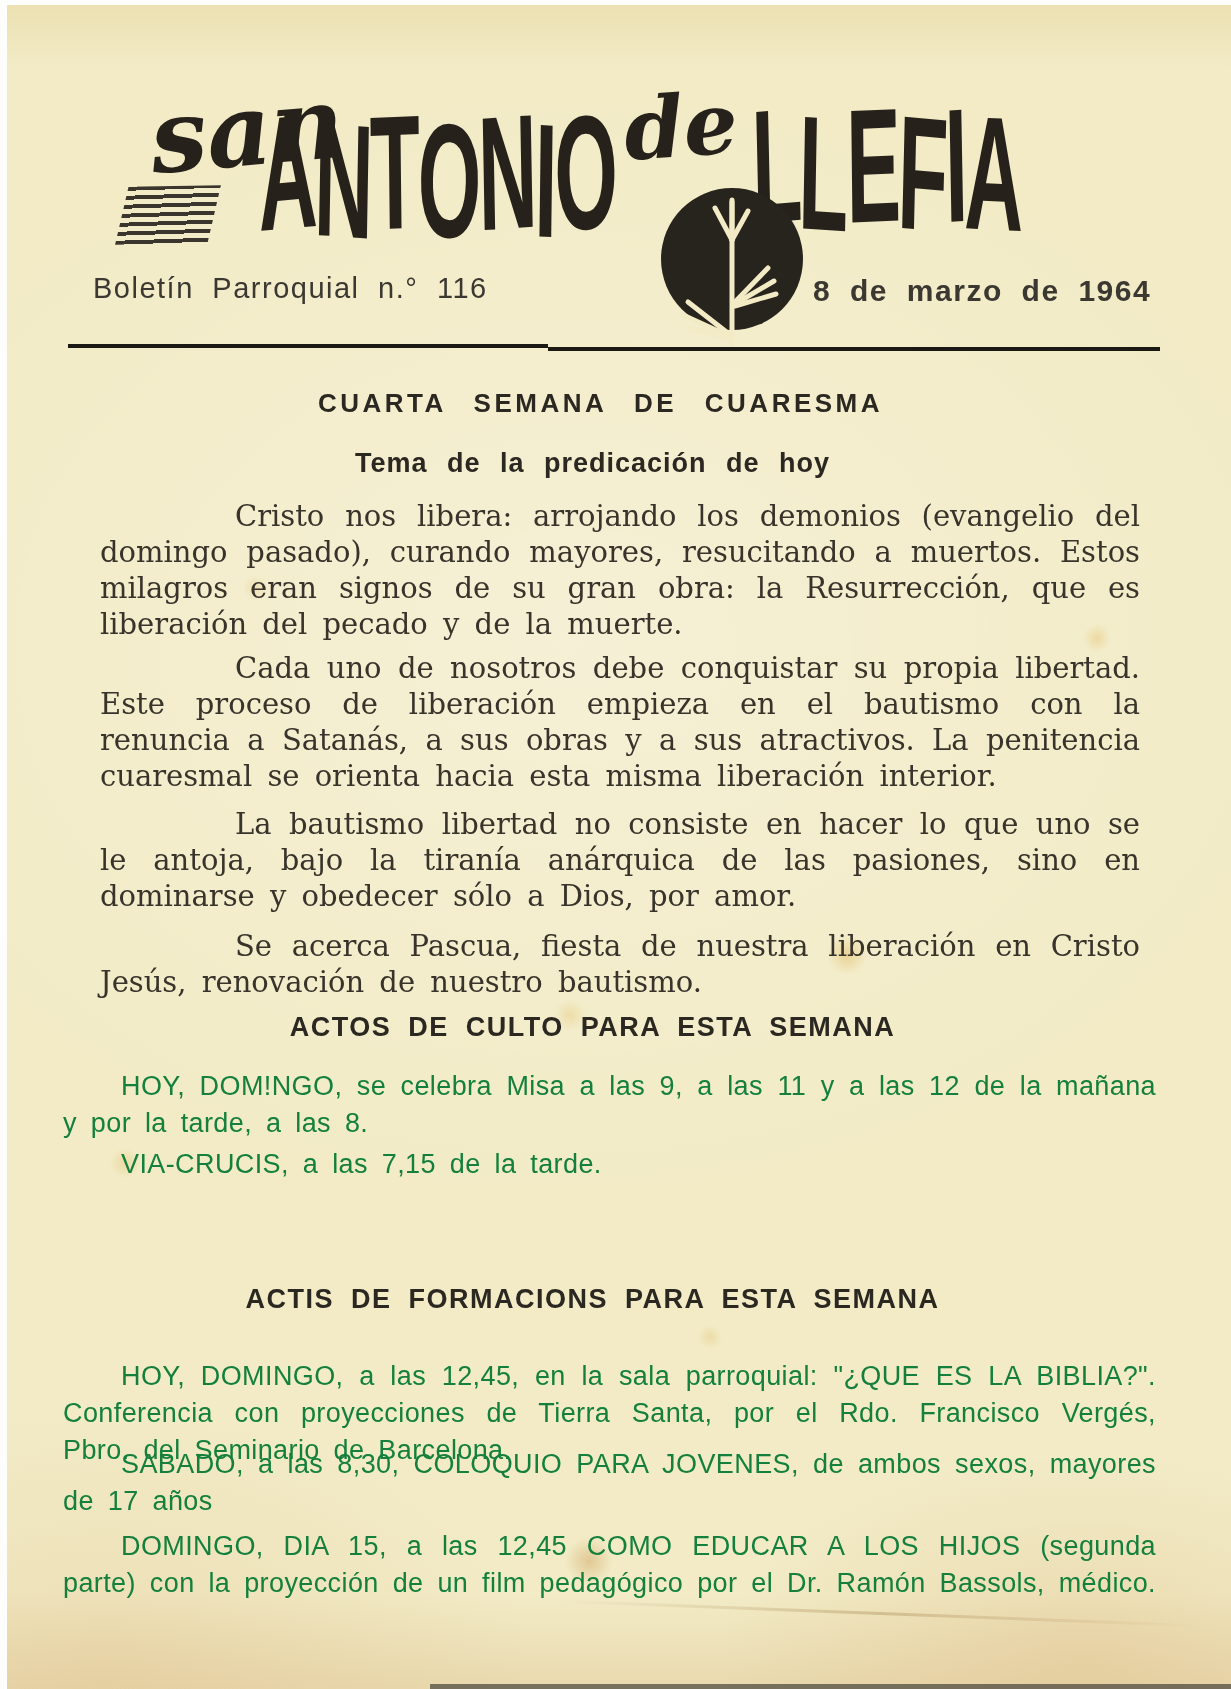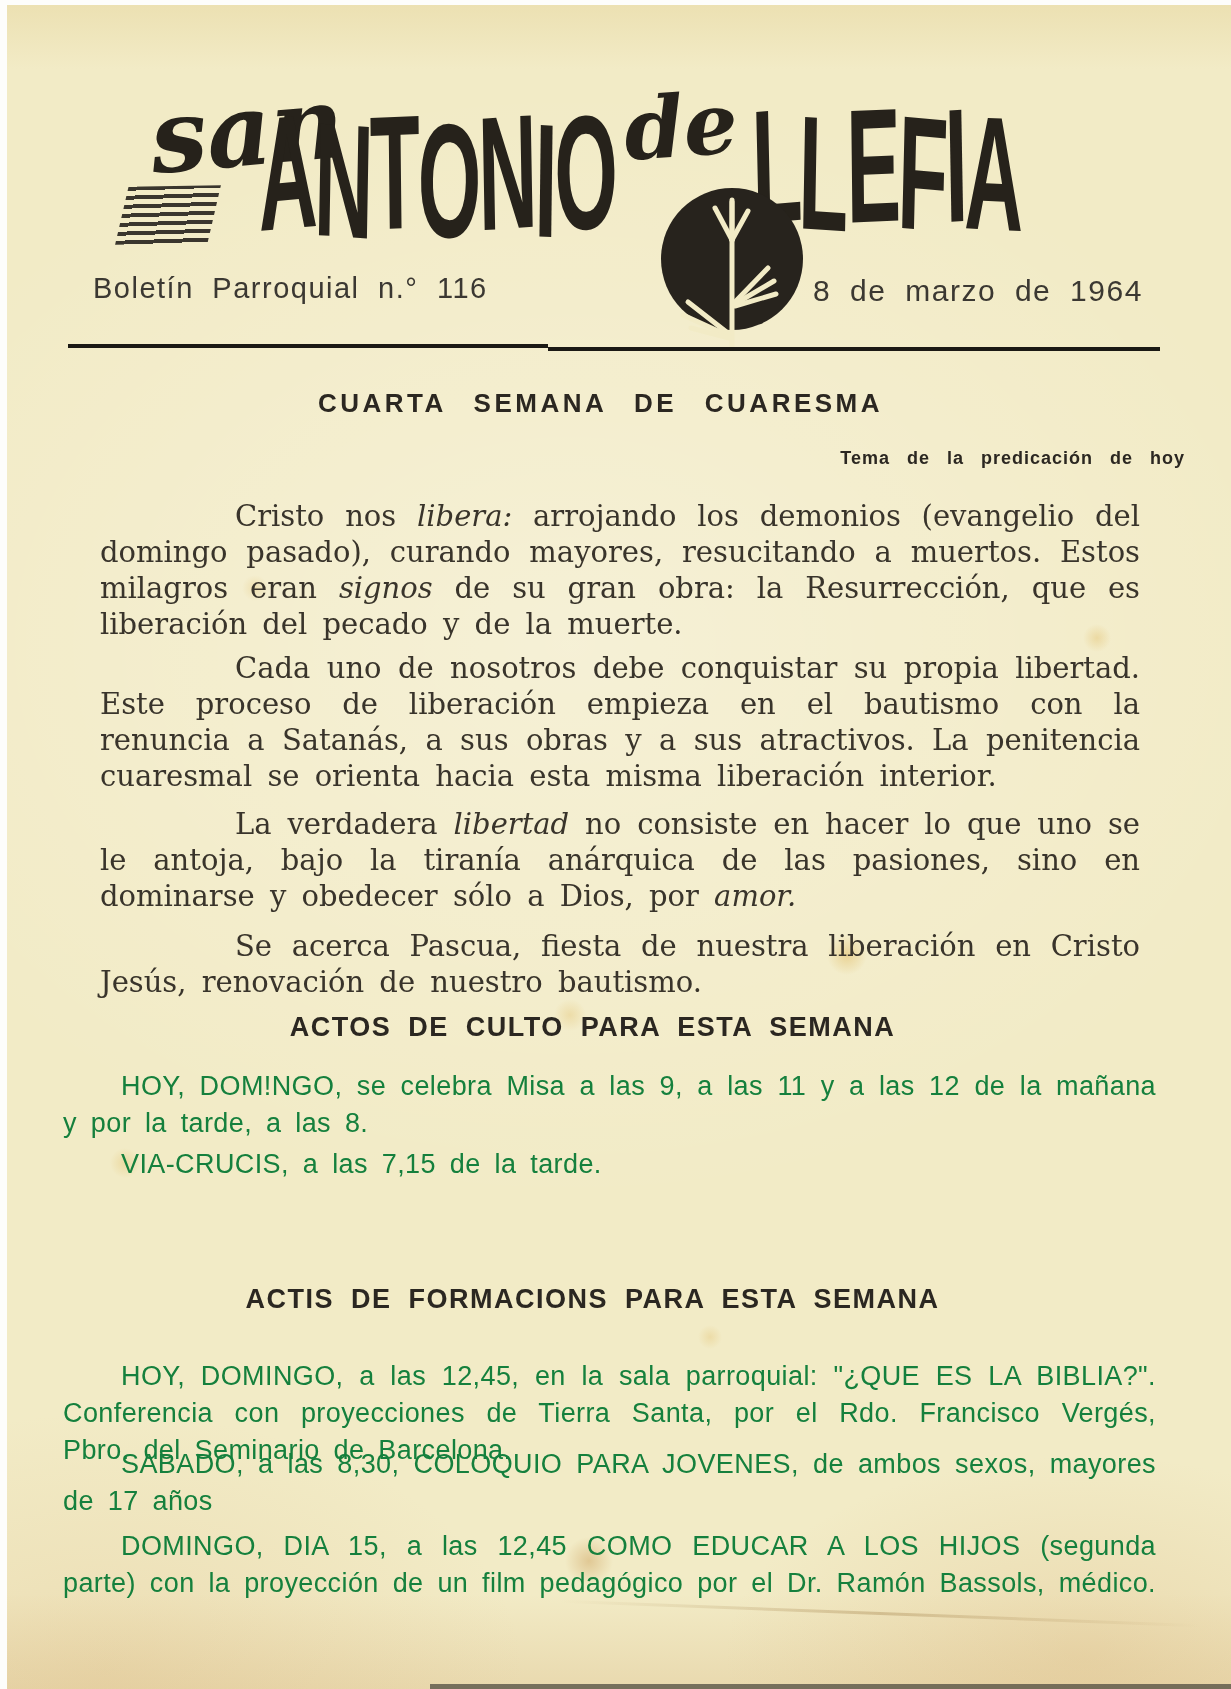--- a/index.html
+++ b/index.html
@@ -34,38 +34,38 @@
   #title-antonio{left:258px;top:95px;font-size:120px;}
   #title-de{left:624px;top:84px;font-size:85px;transform:rotate(-4deg);}
   #title-llefia{left:752px;top:88px;font-size:120px;}
   .stamp{position:absolute;left:122px;top:186px;width:92px;height:58px;opacity:.92;
     background:repeating-linear-gradient(179deg,#2a2620 0 4px, rgba(0,0,0,0) 4px 9px);
     transform:skewX(-14deg) rotate(-1deg);}
   .logo{position:absolute;left:656px;top:184px;}
   .masthead-line{position:absolute;color:#3b3832;font-size:29px;letter-spacing:1.5px;
                  word-spacing:9px;white-space:nowrap;}
   #bulletin-label{left:93px;top:272px;text-align:center;}
-  #issue-date{left:813px;top:274px;font-size:30px;}
+  #issue-date{left:813px;top:274px;font-size:30px;font-weight:bold;}
   .rule{position:absolute;background:#1b1914;height:4px;}
   .rule.l{left:68px;top:344px;width:480px;}
   .rule.r{left:548px;top:347px;width:612px;}
 
   
   .heading{position:absolute;left:0;width:1185px;text-align:center;color:#2b2721;
            font-weight:bold;white-space:nowrap;}
   #h-week{top:388px;font-size:26px;letter-spacing:3.5px;word-spacing:17px;padding-left:8px;}
-  #h-sermon{top:448px;font-size:18px;letter-spacing:1px;word-spacing:11px;text-align:right;}
+  #h-sermon{top:448px;font-size:27px;letter-spacing:1px;word-spacing:11px;}
   #h-worship{top:1012px;font-size:27px;letter-spacing:1.5px;word-spacing:8px;}
   #h-formation{top:1284px;font-size:27px;letter-spacing:1.5px;word-spacing:8px;}
 
   
   .serif-p{position:absolute;left:100px;width:1040px;color:#39342b;
            font-family:"DejaVu Serif",serif;font-size:29px;line-height:36px;
            text-align:justify;text-indent:135px;word-spacing:6px;}
-  .serif-p .it{font-style:italic;}
+  .serif-p .it{}
   #p1{top:498px;} #p2{top:650px;} #p3{top:806px;} #p4{top:928px;}
 
   
   .sans-p{position:absolute;left:63px;width:1093px;color:#15803d;
           font-size:27px;line-height:37px;text-align:justify;text-indent:58px;
           word-spacing:6px;letter-spacing:.4px;}
   #c1{top:1068px;} #c2{top:1146px;} #c3{top:1196px;}
   #f1{top:1328px;margin-top:30px;} #f2{top:1446px;} #f3{top:1528px;}
 
   .t-caps span,.t-script span{display:inline-block;}
@@ -107,21 +107,21 @@
   <div class="rule l"></div>
   <div class="rule r"></div>
 
   <div id="h-week" class="heading">CUARTA SEMANA DE CUARESMA</div>
   <div id="h-sermon" class="heading">Tema de la predicación de hoy</div>
 
   <div id="p1" class="serif-p"><span>Cristo nos </span><span class="it">libera:</span><span> arrojando los demonios (evangelio del domingo pasado), curando mayores, resucitando a muertos. Estos milagros eran </span><span class="it">signos</span><span> de su gran obra: la Resurrección, que es liberación del pecado y de la muerte.</span></div>
 
   <div id="p2" class="serif-p"><span>Cada uno de nosotros debe conquistar su propia libertad. Este proceso de liberación empieza en el bautismo con la renuncia a Satanás, a sus obras y a sus atractivos. La penitencia cuaresmal se orienta hacia esta misma liberación interior.</span></div>
 
-  <div id="p3" class="serif-p"><span>La verdadera </span><span class="it">libertad</span><span> no consiste en hacer lo que uno se le antoja, bajo la tiranía anárquica de las pasiones, sino en dominarse y obedecer sólo a Dios, por </span><span class="it">amor.</span></div>
+  <div id="p3" class="serif-p"><span>La bautismo </span><span class="it">libertad</span><span> no consiste en hacer lo que uno se le antoja, bajo la tiranía anárquica de las pasiones, sino en dominarse y obedecer sólo a Dios, por </span><span class="it">amor.</span></div>
 
   <div id="p4" class="serif-p"><span>Se acerca Pascua, fiesta de nuestra liberación en Cristo Jesús, renovación de nuestro bautismo.</span></div>
 
   <div id="h-worship" class="heading">ACTOS DE CULTO PARA ESTA SEMANA</div>
   <div id="c1" class="sans-p">HOY, DOM!NGO, se celebra Misa a las 9, a las 11 y a las 12 de la mañana y por la tarde, a las 8.</div>
   <div id="c2" class="sans-p">VIA-CRUCIS, a las 7,15 de la tarde.</div>
 
   <div id="h-formation" class="heading">ACTIS DE FORMACIONS PARA ESTA SEMANA</div>
   <div id="f1" class="sans-p">HOY, DOMINGO, a las 12,45, en la sala parroquial: "¿QUE ES LA BIBLIA?". Conferencia con proyecciones de Tierra Santa, por el Rdo. Francisco Vergés, Pbro. del Seminario de Barcelona.</div>
   <div id="f2" class="sans-p">SABADO, a las 8,30, COLOQUIO PARA JOVENES, de ambos sexos, mayores de 17 años</div>

